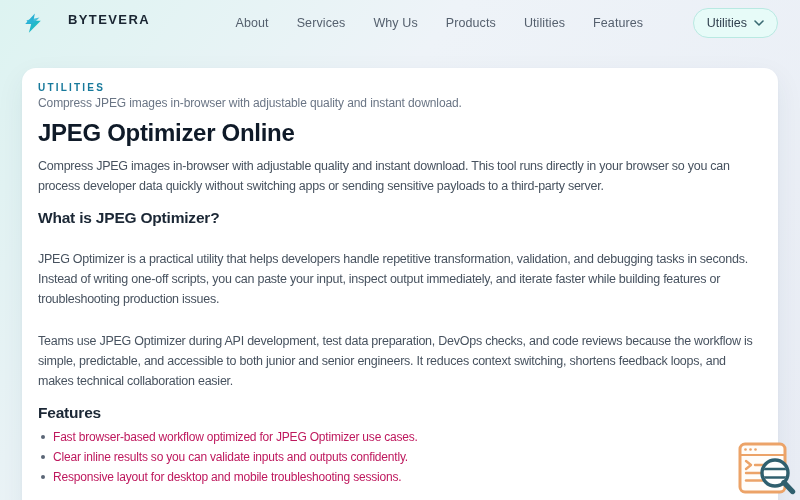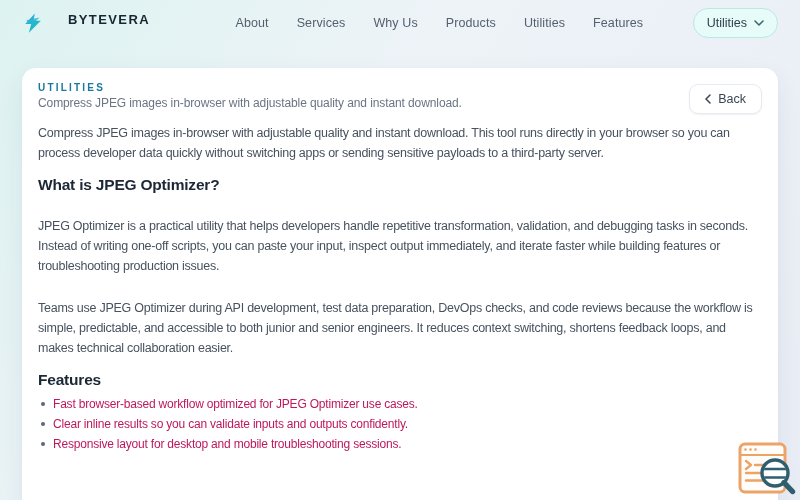--- a/index.html
+++ b/index.html
@@ -164,30 +164,23 @@
     </button>
   </header>
 
   <main class="card">
 
     <div class="card-top">
       <div>
         <div class="eyebrow">UTILITIES</div>
         <div class="tagline">Compress JPEG images in-browser with adjustable quality and instant download.</div>
       </div>
-      <button class="back-button">
-        <span class="icon">
-          <svg width="6" height="10" viewBox="0 0 6 10" fill="none">
-            <path d="M5 1 L1 5 L5 9" stroke="#3a4554" stroke-width="1.5" stroke-linecap="round" stroke-linejoin="round"></path>
-          </svg>
-        </span>
-        <span>Back</span>
-      </button>
     </div>
 
+    <h1 class="page-title">JPEG Optimizer Online</h1>
 
     <p class="body-text intro">Compress JPEG images in-browser with adjustable quality and instant download. This tool runs directly in your browser so you can process developer data quickly without switching apps or sending sensitive payloads to a third-party server.</p>
 
     <h2 class="section-heading">What is JPEG Optimizer?</h2>
     <p class="body-text para">JPEG Optimizer is a practical utility that helps developers handle repetitive transformation, validation, and debugging tasks in seconds. Instead of writing one-off scripts, you can paste your input, inspect output immediately, and iterate faster while building features or troubleshooting production issues.</p>
     <p class="body-text para">Teams use JPEG Optimizer during API development, test data preparation, DevOps checks, and code reviews because the workflow is simple, predictable, and accessible to both junior and senior engineers. It reduces context switching, shortens feedback loops, and makes technical collaboration easier.</p>
 
     <h2 class="section-heading">Features</h2>
     <ul class="feature-list">
       <li class="feature-item">Fast browser-based workflow optimized for JPEG Optimizer use cases.</li>

